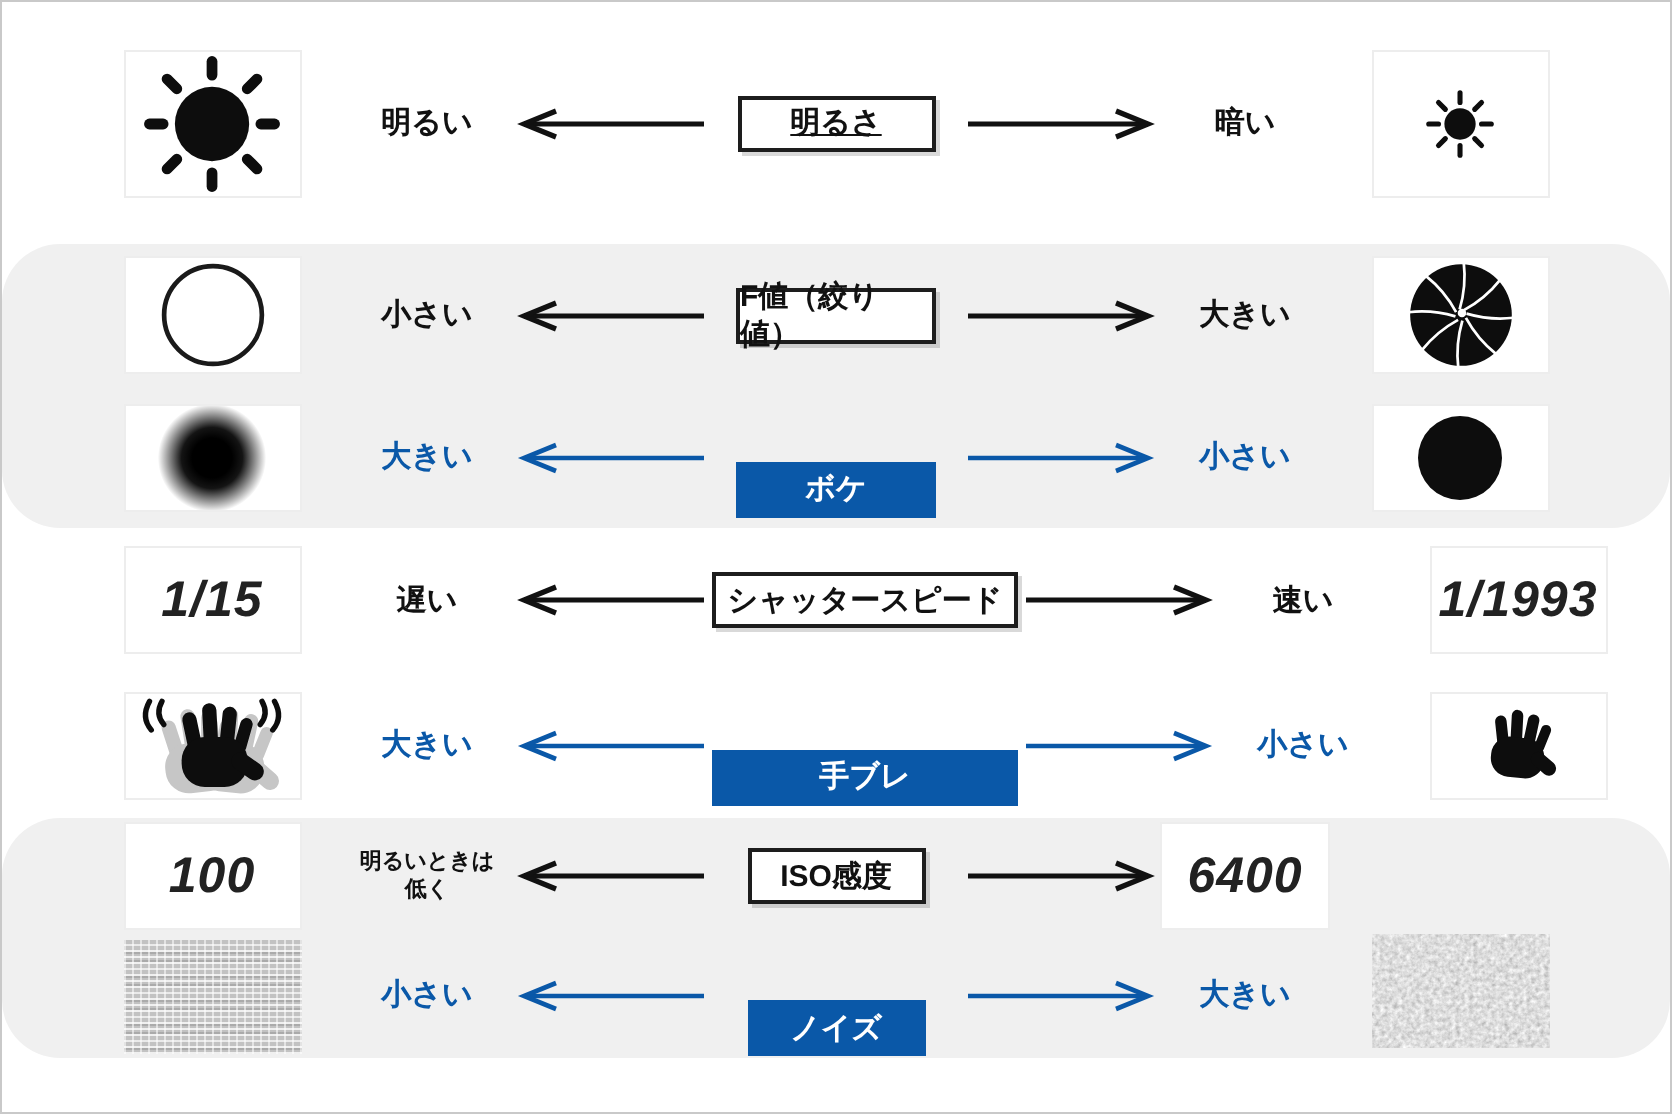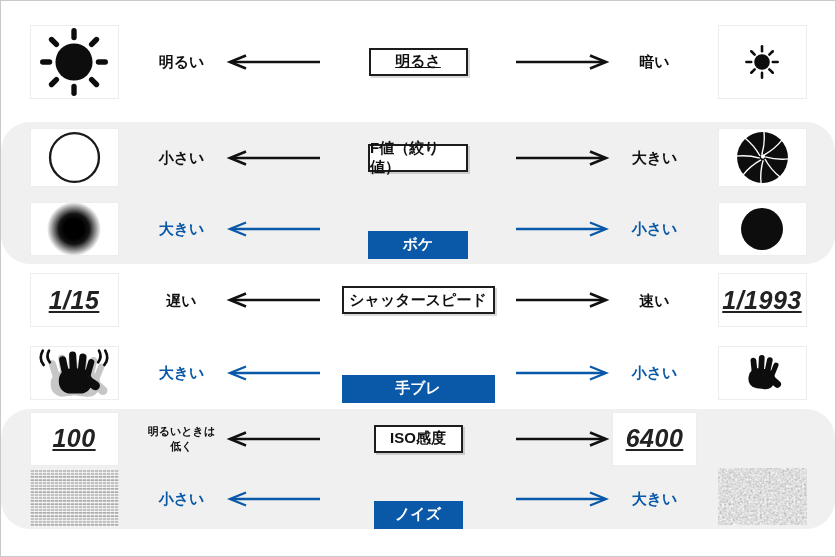--- a/index.html
+++ b/index.html
@@ -13,21 +13,21 @@
     font-family:"Liberation Sans","DejaVu Sans",sans-serif;
     color:var(--ink);
   }
   .canvas{
     width:836px;height:557px;
     border:1px solid #c9c9c9;
     overflow:hidden;
     background:#fff;
   }
   .band{
-    padding:0 8px;
+    padding:0 40px;
     display:flex;flex-direction:column;justify-content:flex-end;border-radius:29px;
   }
   .band.gray{background:var(--band-gray);}
   .band-1{height:121px;}
   .band-2{height:142px;}
   .band-3{height:145px;}
   .band-4{height:120px;}
   .row{
     flex:1 1 0;
     display:grid;
@@ -70,21 +70,20 @@
   .h-a{height:59px;}
   .h-b{height:54px;}
   .blur-dot{
     width:54px;height:54px;border-radius:50%;
     background:radial-gradient(circle,#000 26%,rgba(0,0,0,0.92) 40%,rgba(0,0,0,0) 71%);
   }
   .solid-dot{width:42px;height:42px;border-radius:50%;background:#0d0d0d;}
   .num{
     font-size:25px;font-weight:bold;font-style:italic;color:#222;
     letter-spacing:0.5px;
-    text-decoration:underline;
   }
   .tex-fine{
     width:89px;height:57px;background-color:#c2c2c2;
     background-image:
       repeating-linear-gradient(0deg, rgba(255,255,255,0.75) 0 1px, rgba(0,0,0,0) 1px 3px),
       repeating-linear-gradient(90deg, rgba(255,255,255,0.55) 0 1px, rgba(0,0,0,0) 1px 4px),
       repeating-linear-gradient(0deg, rgba(110,110,110,0.28) 2px 3px, rgba(0,0,0,0) 3px 6px);
   }
   .svg-hidden{position:absolute;width:0;height:0;overflow:hidden;}
 </style>

